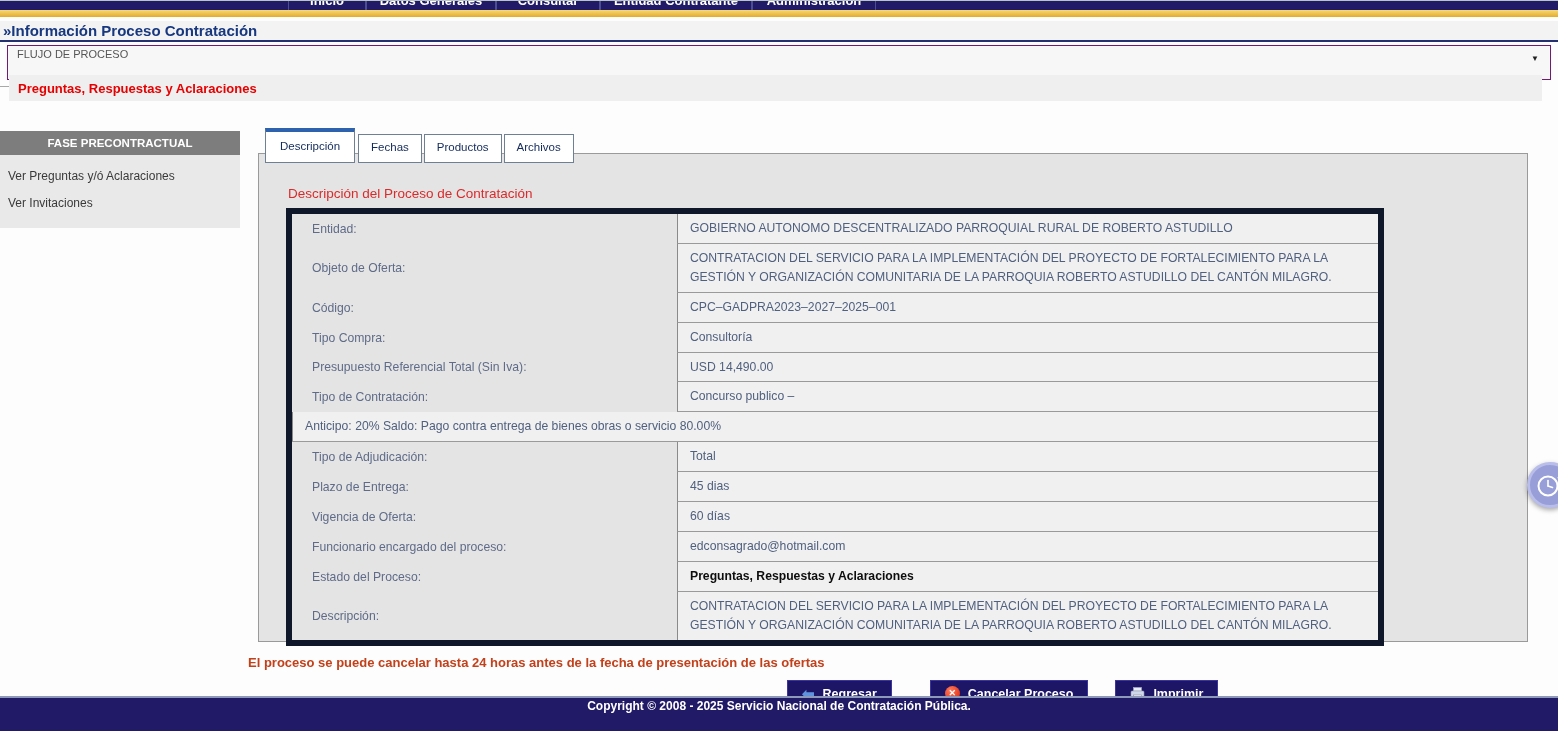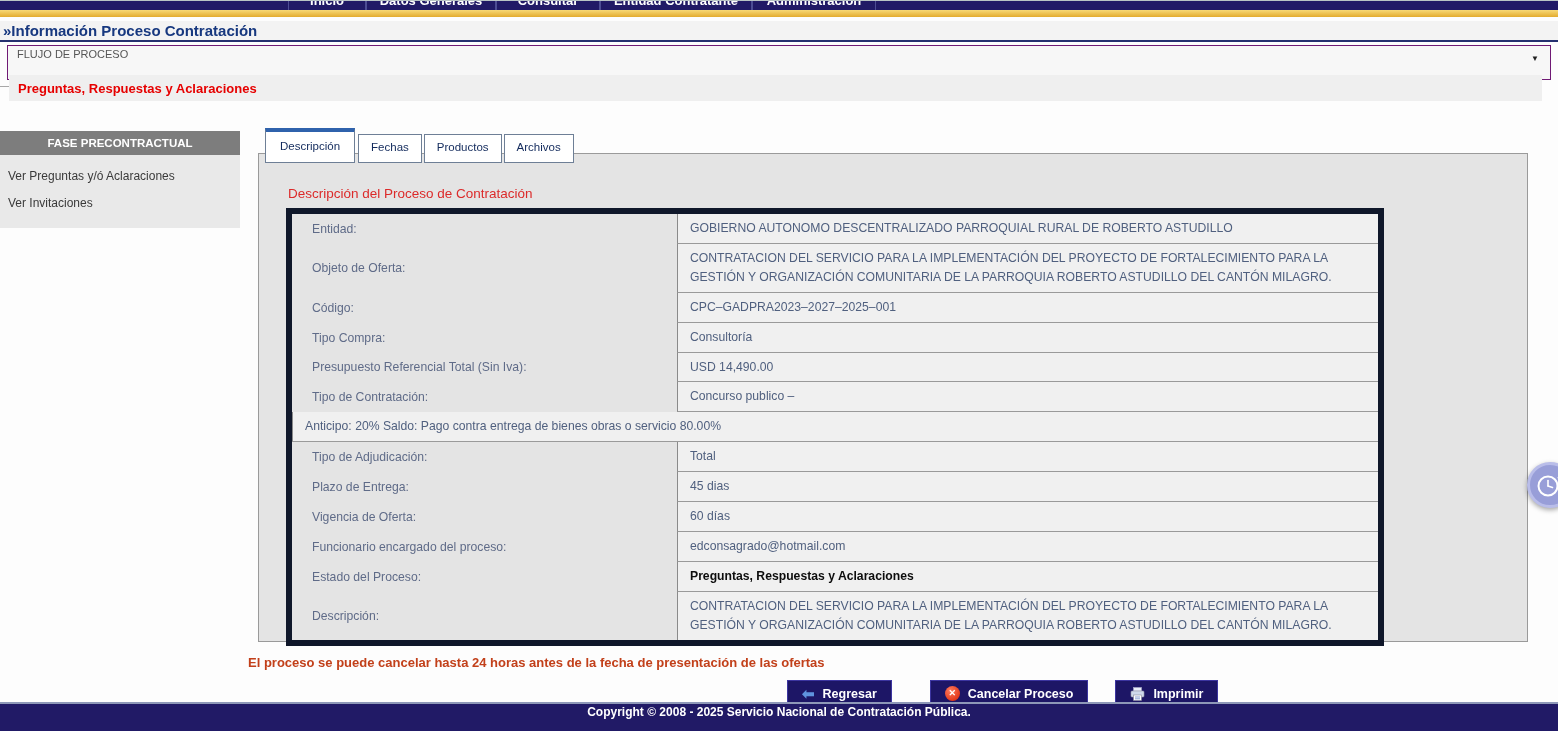--- a/index.html
+++ b/index.html
@@ -137,21 +137,21 @@
   .back-arrow { color:#5f93de; font-size:15px; line-height:1; }
   .cancel-ic {
     width:15px; height:15px; border-radius:50%;
     background:radial-gradient(circle at 35% 30%, #ff7a5e, #d81e00);
     color:#fff; font-size:9px; font-weight:bold;
     display:flex; align-items:center; justify-content:center; line-height:1;
   }
 
   
   .footer {
-    position:absolute; left:0; right:0; bottom:0; height:29px;
+    position:absolute; left:0; right:0; bottom:0; height:35px;
     background:#211a66; border-top:2px solid #8e98b8;
     color:#ffffff; font-size:12px; font-weight:bold;
     text-align:center; line-height:17px;
   }
 
   
   .float-widget {
     position:absolute; right:-15px; top:462px; width:46px; height:46px;
     border-radius:50%; background:#989ed8; border:3px solid #b9bde9;
     box-shadow:0 2px 5px rgba(0,0,0,.35);

